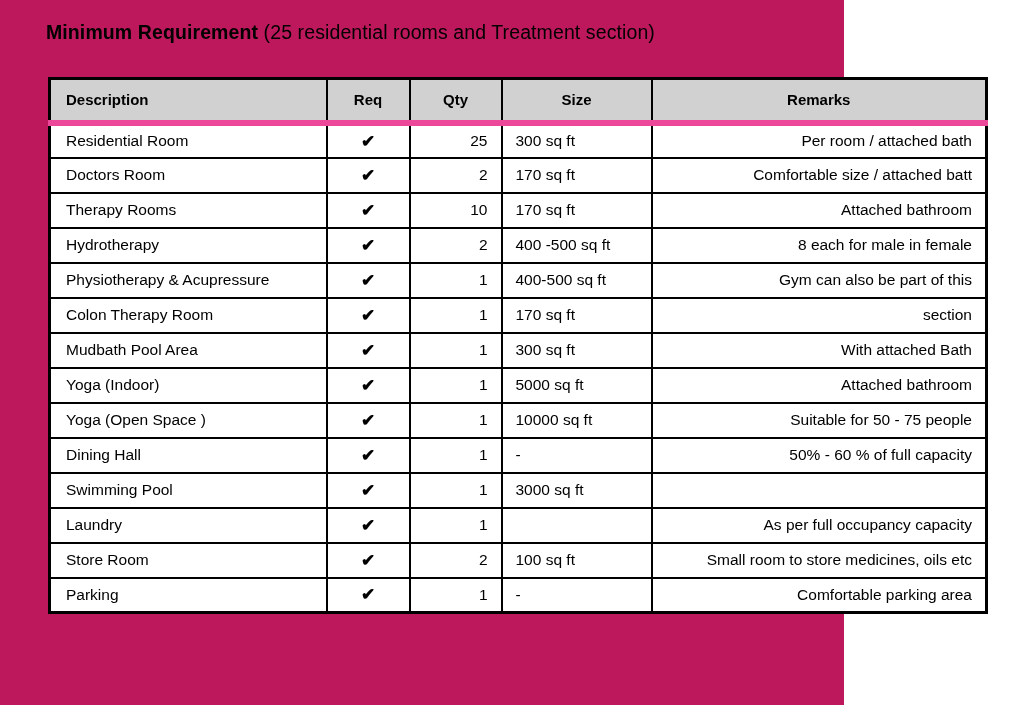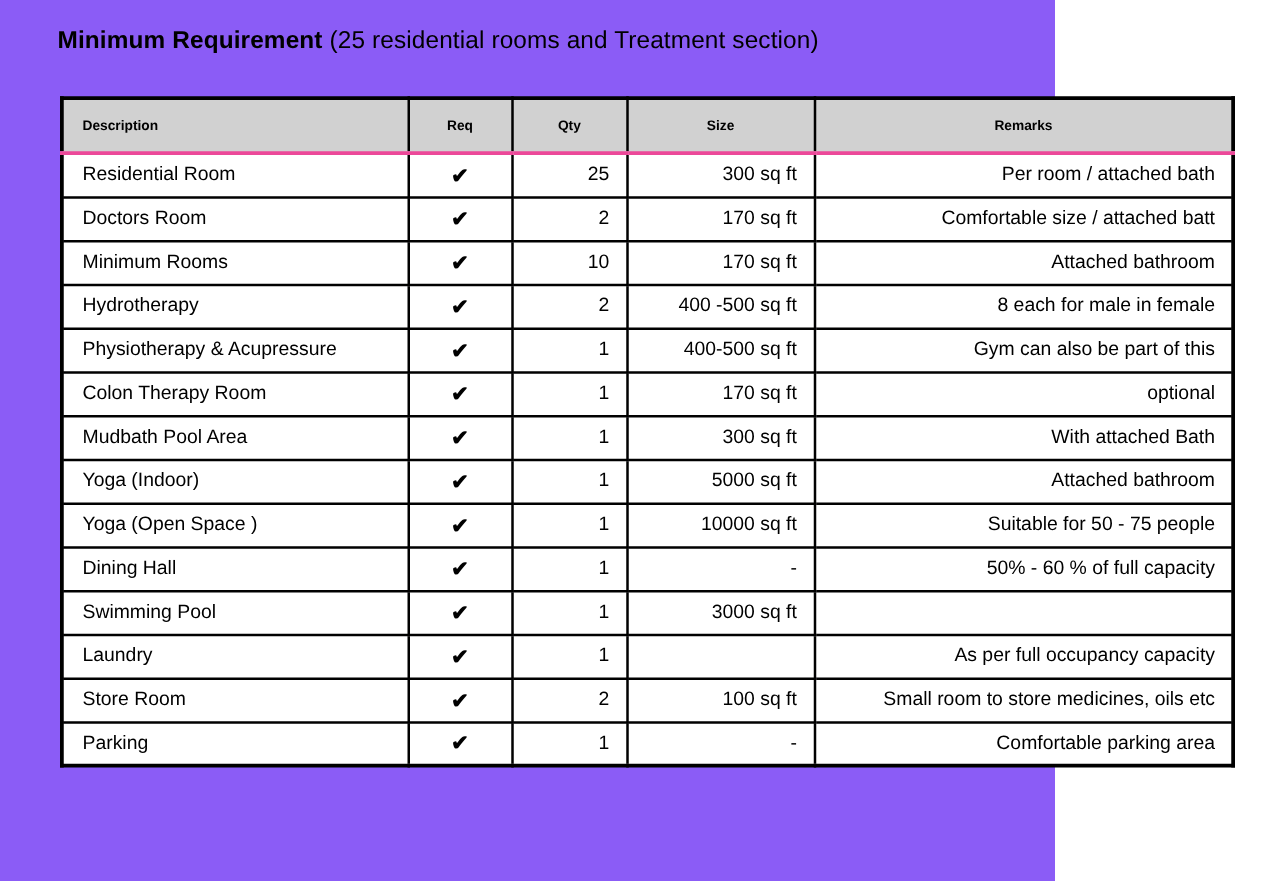--- a/index.html
+++ b/index.html
@@ -11,21 +11,21 @@
     width: 1024px;
     height: 705px;
     font-family: "Liberation Sans", sans-serif;
     color: #000000;
     overflow: hidden;
   }
   .page {
     position: relative;
     width: 844px;
     height: 705px;
-    background: #8b5cf6;
+    background: #be185d;
   }
   .doc-title {
     position: absolute;
     left: 46px;
     top: 19px;
     font-size: 19.5px;
     line-height: 26px;
     color: #000;
     white-space: nowrap;
     letter-spacing: 0.1px;
@@ -50,24 +50,24 @@
   }
   table.req-table col.c-desc { width: 277px; }
   table.req-table col.c-req  { width: 83px; }
   table.req-table col.c-qty  { width: 92px; }
   table.req-table col.c-size { width: 150px; }
   table.req-table col.c-rem  { width: 335px; }
 
   table.req-table thead th {
     background: #d1d1d1;
     font-weight: bold;
-    font-size: 11px;
+    font-size: 15px;
     height: 44px;
     border-right: 2px solid #000;
-    border-bottom: 3px solid #ec4899;
+    border-bottom: 6px solid #ec4899;
     padding: 0 15px;
     box-sizing: border-box;
     vertical-align: middle;
   }
   table.req-table thead th.th-desc { text-align: left; }
   table.req-table thead th.th-req,
   table.req-table thead th.th-qty,
   table.req-table thead th.th-size { text-align: center; }
   table.req-table thead th.th-rem  { text-align: center; border-right: none; }
 
@@ -80,21 +80,21 @@
     box-sizing: border-box;
     vertical-align: middle;
     background: #fff;
   }
   table.req-table tbody tr:last-child td {
     border-bottom: none;
   }
   table.req-table tbody td.td-desc { text-align: left; padding-left: 15px; }
   table.req-table tbody td.td-req  { text-align: center; font-size: 17px; font-weight: bold; }
   table.req-table tbody td.td-qty  { text-align: right; }
-  table.req-table tbody td.td-size { text-align: right; }
+  table.req-table tbody td.td-size { text-align: left; }
   table.req-table tbody td.td-rem  { text-align: right; border-right: none; padding-left: 4px; }
 </style>
 </head>
 <body>
 
 <div class="page">
 
   <div class="doc-title">
     <span class="t-strong">Minimum Requirement</span><span class="t-normal"> (25 residential rooms and Treatment section)</span>
   </div>
@@ -126,21 +126,21 @@
             <td class="td-rem">Per room / attached bath</td>
           </tr>
           <tr>
             <td class="td-desc">Doctors Room</td>
             <td class="td-req">✔</td>
             <td class="td-qty">2</td>
             <td class="td-size">170 sq ft</td>
             <td class="td-rem">Comfortable size / attached batt</td>
           </tr>
           <tr>
-            <td class="td-desc">Minimum Rooms</td>
+            <td class="td-desc">Therapy Rooms</td>
             <td class="td-req">✔</td>
             <td class="td-qty">10</td>
             <td class="td-size">170 sq ft</td>
             <td class="td-rem">Attached bathroom</td>
           </tr>
           <tr>
             <td class="td-desc">Hydrotherapy</td>
             <td class="td-req">✔</td>
             <td class="td-qty">2</td>
             <td class="td-size">400 -500 sq ft</td>
@@ -151,21 +151,21 @@
             <td class="td-req">✔</td>
             <td class="td-qty">1</td>
             <td class="td-size">400-500 sq ft</td>
             <td class="td-rem">Gym can also be part of this</td>
           </tr>
           <tr>
             <td class="td-desc">Colon Therapy Room</td>
             <td class="td-req">✔</td>
             <td class="td-qty">1</td>
             <td class="td-size">170 sq ft</td>
-            <td class="td-rem">optional</td>
+            <td class="td-rem">section</td>
           </tr>
           <tr>
             <td class="td-desc">Mudbath Pool Area</td>
             <td class="td-req">✔</td>
             <td class="td-qty">1</td>
             <td class="td-size">300 sq ft</td>
             <td class="td-rem">With attached Bath</td>
           </tr>
           <tr>
             <td class="td-desc">Yoga (Indoor)</td>

